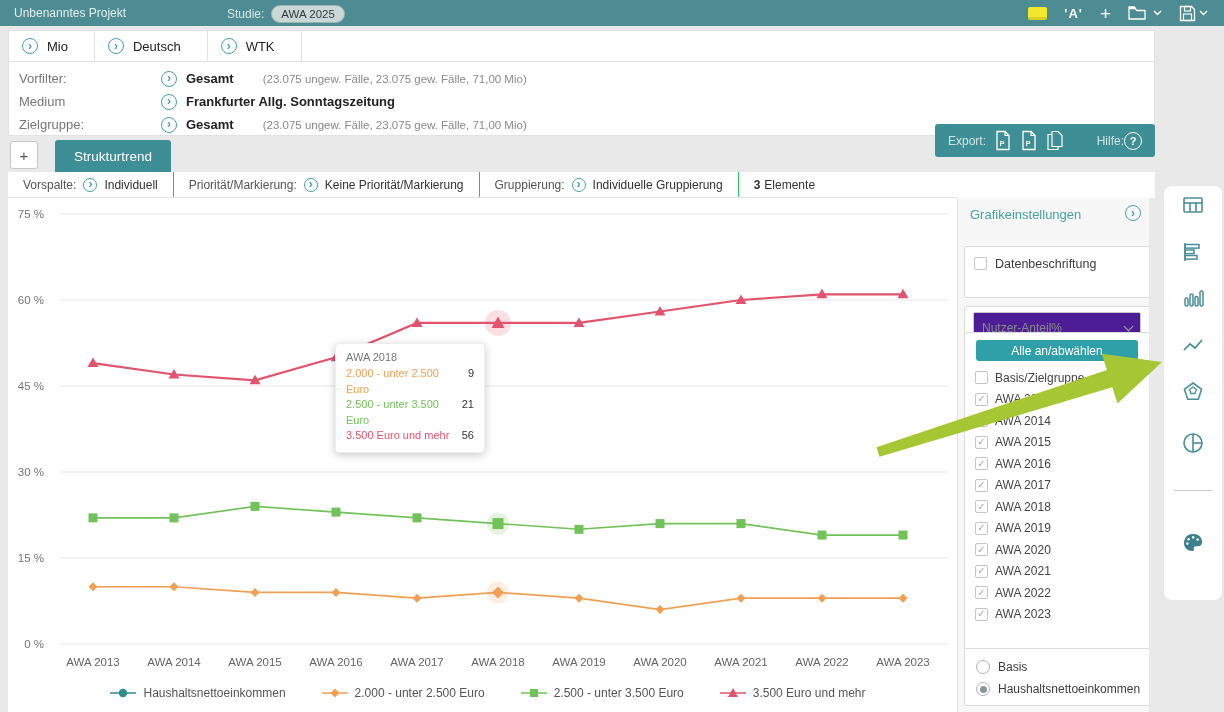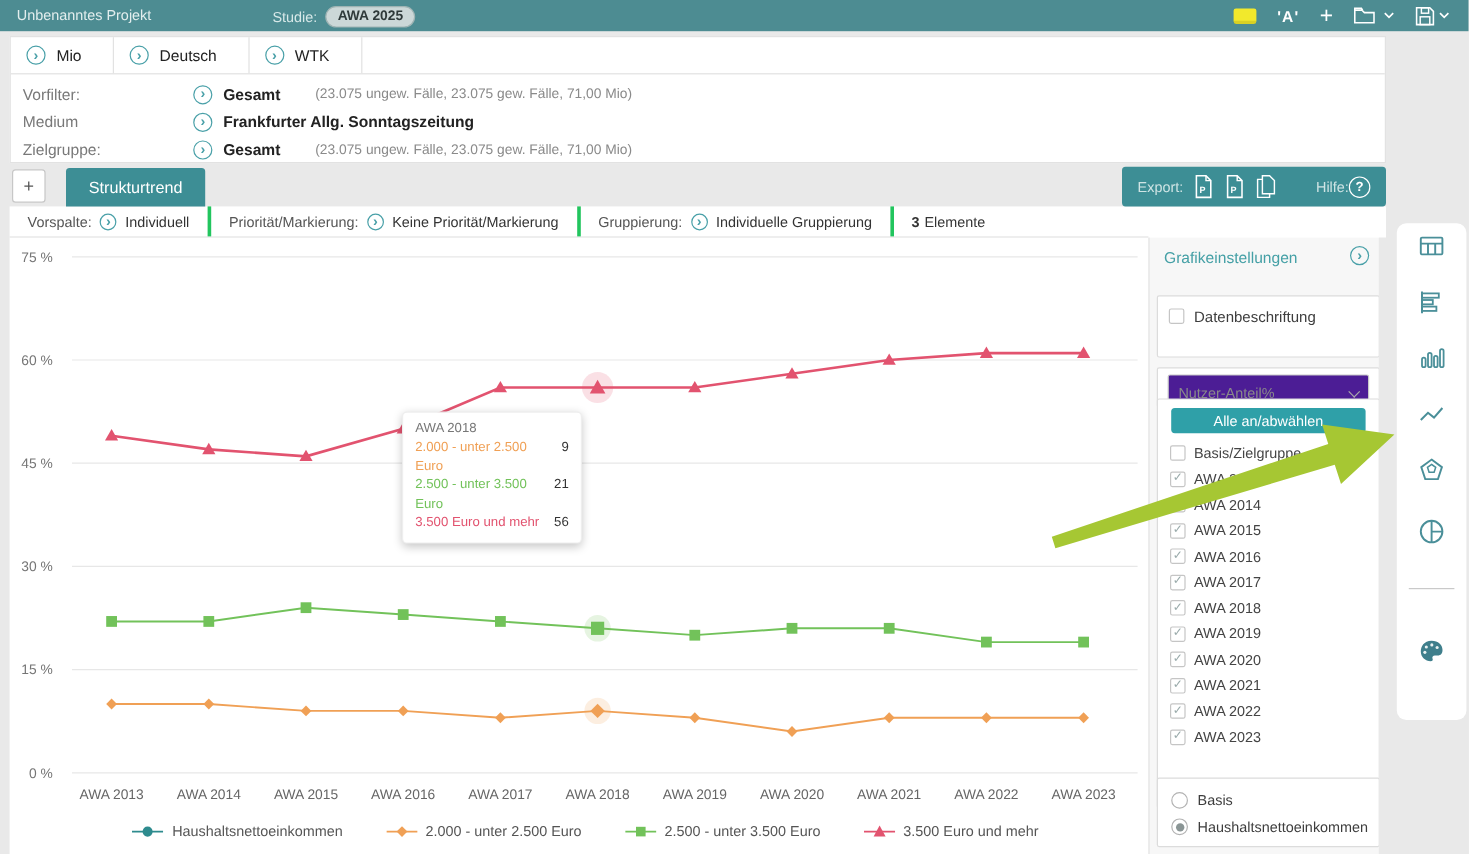--- a/index.html
+++ b/index.html
@@ -4,21 +4,21 @@
 <style>
 *{margin:0;padding:0;box-sizing:border-box}
 html,body{background:#e9e9e9}
 body{font-family:"Liberation Sans",sans-serif}
 #app{position:relative;width:1224px;height:712px;background:#e9e9e9;overflow:hidden}
 
 
 .hdr{position:absolute;left:0;top:0;width:100%;height:26px;background:#4d8c92;z-index:5}
 .hdr-title{position:absolute;left:14px;top:6px;font-size:12px;color:#e3eeee}
 .hdr-studie{position:absolute;left:227px;top:5px;font-size:12px;color:#d7e8e8;display:flex;align-items:center;gap:7px}
-.badge{background:#ccd8d8;color:#2f3a3a;border:1px solid #9fb4b4;border-radius:9px;padding:0 9px;font-size:11.5px;font-weight:bold;line-height:16px}
+.badge{background:#ccd8d8;color:#2f3a3a;border:1px solid #9fb4b4;border-radius:9px;padding:0 9px;font-size:11.5px;font-weight:normal;line-height:16px}
 .hdr-icons{position:absolute;right:16px;top:0;height:26px;display:flex;align-items:center;gap:17px}
 .note-ic{width:19px;height:13px;background:#f2e92c;border-radius:2px;border-bottom:3px solid #d9d024;display:inline-block}
 .a-ic{color:#fff;font-size:13px;font-weight:bold;letter-spacing:1px}
 .plus-ic{color:#fff;font-size:19px;font-weight:400;line-height:1}
 .hicon{display:flex;align-items:center;gap:3px}
 
 
 .filter-panel{position:absolute;left:8px;top:30px;width:1147px;height:106px;background:#fff;border:1px solid #e2e2e2;z-index:2}
 .ftabs{display:flex;height:31px;border-bottom:1px solid #e2e2e2}
 .ftab{display:flex;align-items:center;gap:9px;padding:0 26px 0 13px;border-right:1px solid #e2e2e2;cursor:pointer}
@@ -31,31 +31,31 @@
 .frow-detail{font-size:11.5px;color:#8a8a8a;margin-left:20px}
 
 
 .cIcon{width:16px;height:16px;min-width:16px;border:1.5px solid #49a0a8;border-radius:50%;display:inline-flex;align-items:center;justify-content:center;color:#49a0a8}
 .cIcon::after{content:"\203A";font-size:12px;font-weight:bold;line-height:1;margin-top:-1px}
 .cIcon.sm{width:14px;height:14px;min-width:14px}
 
 
 .tb-add{position:absolute;left:10px;top:141px;width:28px;height:28px;background:#fff;border:1px solid #c7c7c7;border-radius:3px;color:#555;font-size:15px;display:flex;align-items:center;justify-content:center;z-index:3;cursor:pointer}
 .tb-tab{position:absolute;left:55px;top:140px;height:32px;padding:0 19px;background:#3d8e95;color:#fff;font-size:13.5px;display:flex;align-items:center;border-radius:3px 3px 0 0;z-index:3;cursor:pointer}
-.export-bar{position:absolute;left:935px;top:139px;width:220px;height:33px;background:#3d8e95;border-radius:3px;display:flex;align-items:center;padding:0 13px;z-index:3}
+.export-bar{position:absolute;left:935px;top:124px;width:220px;height:33px;background:#3d8e95;border-radius:3px;display:flex;align-items:center;padding:0 13px;z-index:3}
 .export-label,.help-label{color:#cfe4e4;font-size:12px}
 .export-icons{display:flex;align-items:center;gap:8px;margin-left:8px}
 .help-wrap{display:flex;align-items:center;gap:0;margin-left:auto}
 .help-circle{width:18px;height:18px;border:1.6px solid #fff;border-radius:50%;display:inline-flex;align-items:center;justify-content:center;color:#fff;cursor:pointer}
 .help-circle::after{content:"?";font-size:11px;font-weight:bold}
 
 
 .content{position:absolute;left:8px;top:172px;width:1147px;height:540px;background:#fff;z-index:2}
 .controls{position:absolute;left:0;top:0;width:949px;height:26px;border-bottom:1px solid #e3e3e3;display:flex;align-items:center}
-.ctrl{display:flex;align-items:center;gap:7px;padding:0 15px;height:100%;border-right:3px solid #22c55e;font-size:12px;cursor:pointer}
+.ctrl{display:flex;align-items:center;gap:7px;padding:0 15px;height:100%;border-right:1px solid #22c55e;font-size:12px;cursor:pointer}
 .ctrl-l{color:#555}
 .ctrl-v{color:#333}
 .ctrl-elems{padding:0 15px;font-size:12px;color:#333}
 .ctrl-elems b{margin-right:4px}
 
 
 .chart-region{position:absolute;left:0;top:26px;width:949px;height:514px}
 .legend{position:absolute;left:40px;top:488px;width:880px;display:flex;justify-content:center;align-items:center;gap:36px}
 .lg-item{display:flex;align-items:center;gap:7px;font-size:12px;color:#555;cursor:pointer}
 .tooltip{position:absolute;left:327px;top:145px;width:150px;background:#fff;border:1px solid #eee;border-radius:4px;box-shadow:0 2px 8px rgba(0,0,0,.22);padding:7px 10px 8px;z-index:4}

